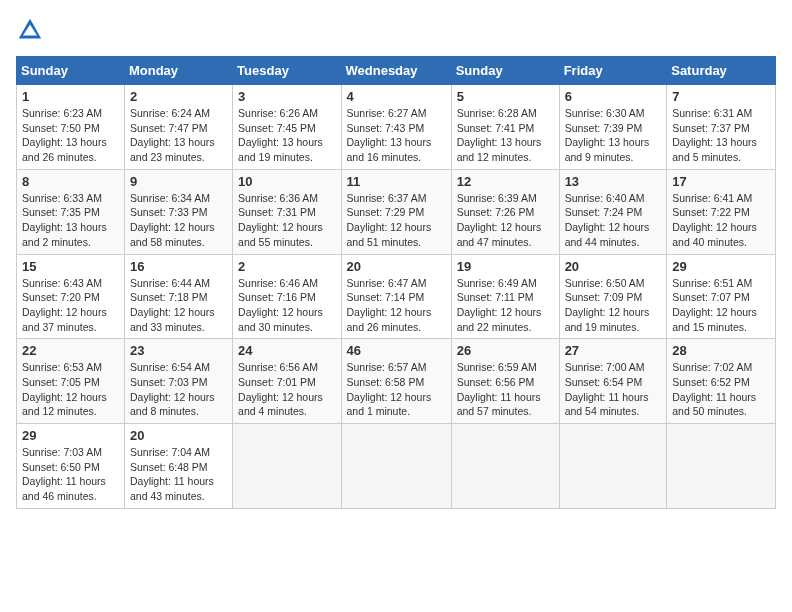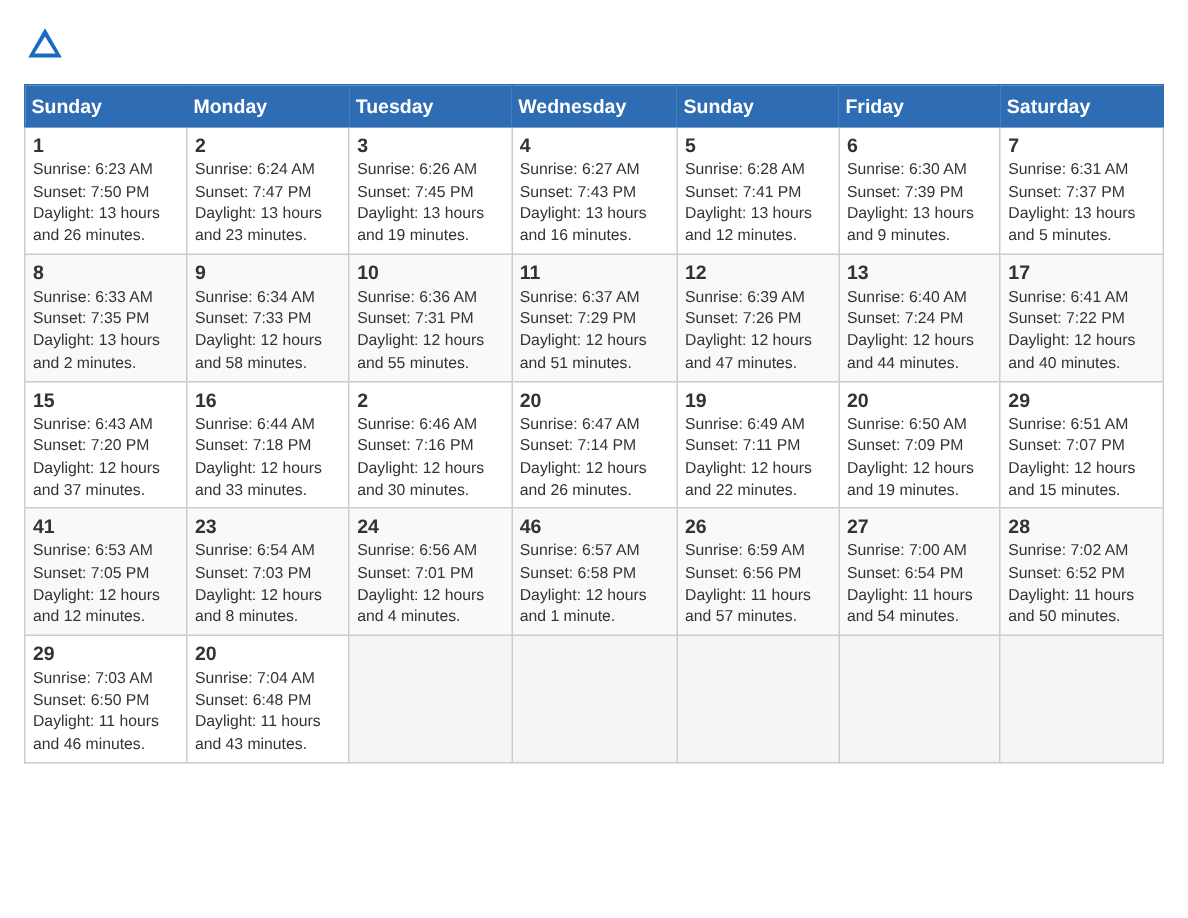--- a/index.html
+++ b/index.html
@@ -203,21 +203,21 @@
           <span class="day-num">20</span>
           <div class="day-info">Sunrise: 6:50 AM<br>Sunset: 7:09 PM<br>Daylight: 12 hours<br>and 19 minutes.</div>
         </td>
         <td>
           <span class="day-num">29</span>
           <div class="day-info">Sunrise: 6:51 AM<br>Sunset: 7:07 PM<br>Daylight: 12 hours<br>and 15 minutes.</div>
         </td>
       </tr>
       <tr>
         <td>
-          <span class="day-num">41</span>
+          <span class="day-num">22</span>
           <div class="day-info">Sunrise: 6:53 AM<br>Sunset: 7:05 PM<br>Daylight: 12 hours<br>and 12 minutes.</div>
         </td>
         <td>
           <span class="day-num">23</span>
           <div class="day-info">Sunrise: 6:54 AM<br>Sunset: 7:03 PM<br>Daylight: 12 hours<br>and 8 minutes.</div>
         </td>
         <td>
           <span class="day-num">24</span>
           <div class="day-info">Sunrise: 6:56 AM<br>Sunset: 7:01 PM<br>Daylight: 12 hours<br>and 4 minutes.</div>
         </td>

